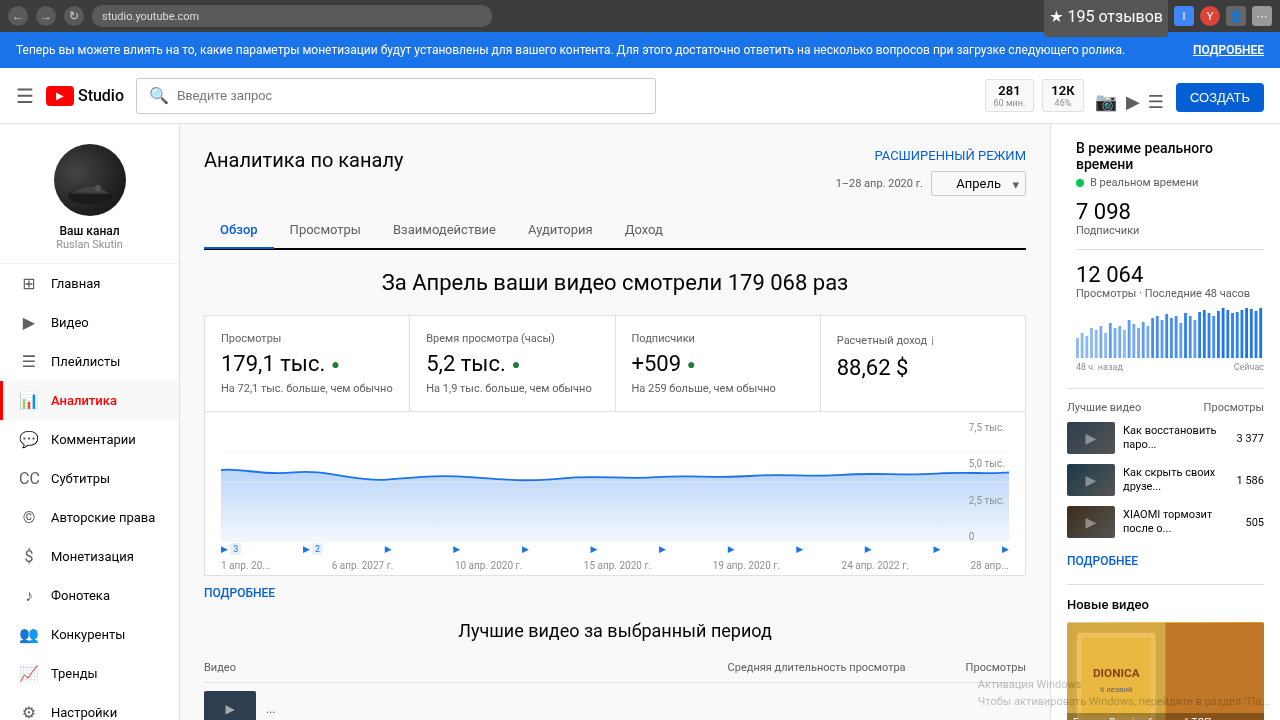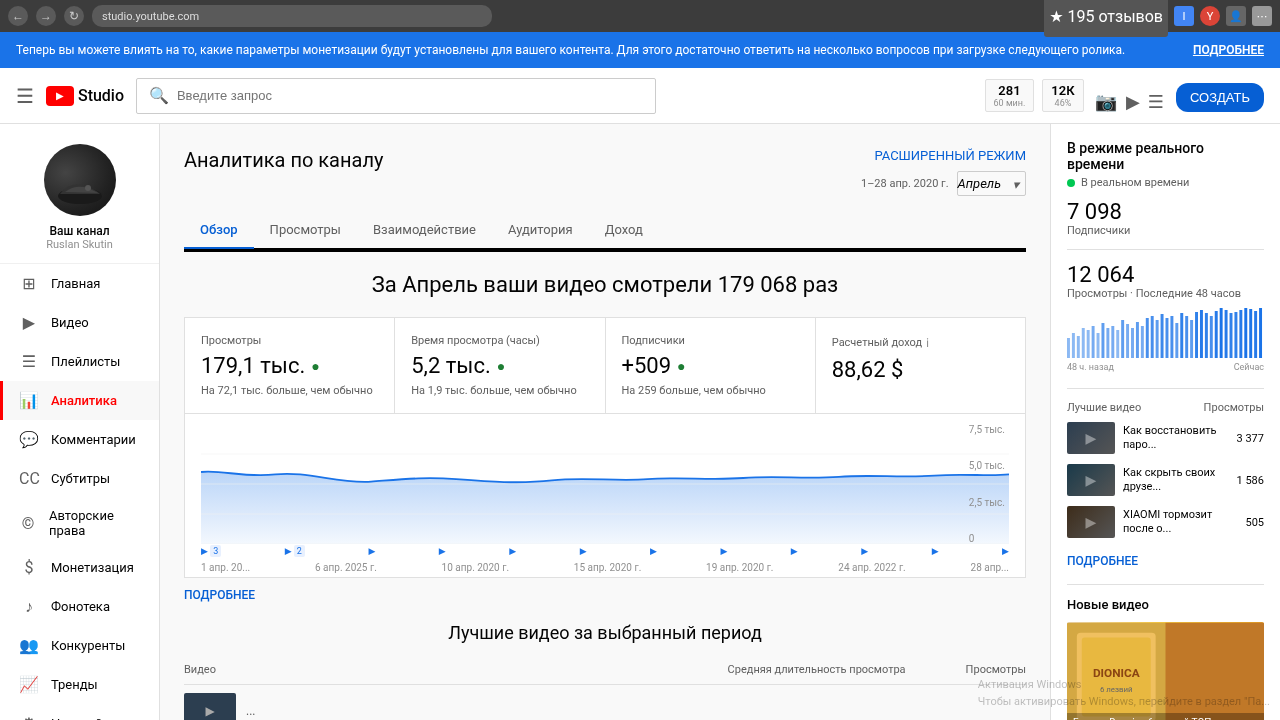--- a/index.html
+++ b/index.html
@@ -99,36 +99,36 @@
     .search-input { border: none; outline: none; font-size: 13px; flex: 1; color: #606060; background: transparent; }
     .header-right { margin-left: auto; display: flex; align-items: flex-end; gap: 12px; }
     .header-stats { display: flex; gap: 8px; align-items: center; }
     .stat-box { background: #f9f9f9; border: 1px solid #e0e0e0; padding: 3px 8px; border-radius: 2px; text-align: center; font-size: 10px; }
     .stat-num { font-size: 13px; font-weight: 600; color: #030303; }
     .create-btn {
       background: #065fd4;
       color: #fff;
       border: none;
       padding: 7px 14px;
-      border-radius: 12px;
+      border-radius: 4px;
       font-size: 13px;
       font-weight: 500;
       cursor: pointer;
       display: flex; align-items: center; gap: 6px;
     }
 
     
     .app-body {
       display: flex;
       height: calc(720px - 32px - 36px - 56px);
     }
 
     
     .sidebar {
-      width: 160px;
+      width: 180px;
       background: #fff;
       border-right: 1px solid #e0e0e0;
       overflow-y: auto;
       flex-shrink: 0;
     }
     .sidebar-avatar {
       padding: 20px 16px 12px;
       display: flex; flex-direction: column; align-items: center;
       border-bottom: 1px solid #f0f0f0;
     }
@@ -176,21 +176,21 @@
       align-items: flex-start;
       margin-bottom: 16px;
     }
     .page-title { font-size: 20px; font-weight: 400; color: #030303; }
     .advanced-mode { color: #065fd4; font-size: 13px; cursor: pointer; }
 
     
     .tabs {
       display: flex;
       gap: 0;
-      border-bottom: 4px solid #000000;
+      border-bottom: 2px solid #000000;
       margin-bottom: 20px;
     }
     .tab {
       padding: 10px 16px;
       font-size: 13px;
       color: #606060;
       cursor: pointer;
       border-bottom: 2px solid transparent;
       margin-bottom: -1px;
     }
@@ -278,21 +278,21 @@
     
     .right-panel {
       width: 230px;
       background: #fff;
       border-left: 1px solid #e0e0e0;
       padding: 16px;
       overflow-y: auto;
       flex-shrink: 0;
     }
 
-    .realtime-section { margin-bottom: 16px; }
+    .realtime-section { margin-bottom: 16px; margin-left: 9px; }
     .rt-header { font-size: 14px; font-weight: 500; color: #030303; margin-bottom: 4px; }
     .rt-live { display: flex; align-items: center; gap: 6px; font-size: 11px; color: #606060; margin-bottom: 10px; }
     .live-dot { width: 8px; height: 8px; border-radius: 50%; background: #00c853; }
 
     .rt-stat { margin-bottom: 8px; }
     .rt-num { font-size: 22px; font-weight: 400; color: #030303; }
     .rt-label { font-size: 11px; color: #606060; }
 
     
     .sparkline-container {
@@ -508,21 +508,21 @@
   </div>
 
   <div class="main-content">
 
     <div class="page-header">
       <h1 class="page-title">Аналитика по каналу</h1>
       <div style="text-align:right;">
         <span class="advanced-mode">РАСШИРЕННЫЙ РЕЖИМ</span>
         <div style="margin-top:8px;display:flex;align-items:center;gap:8px;">
           <span style="font-size:11px;color:#606060;">1–28 апр. 2020 г.</span>
-          <div style="background:#f9f9f9;border:1px solid #ccc;padding:4px 24px 4px 0;font-size:13px;border-radius:2px;cursor:pointer;position:relative;font-style:italic;">
+          <div style="background:#f9f9f9;border:1px solid #ccc;padding:4px 24px 4px 24px;font-size:13px;border-radius:2px;cursor:pointer;position:relative;">
             <span>Апрель</span>
             <span style="position:absolute;right:6px;top:50%;transform:translateY(-50%);color:#606060;">▾</span>
           </div>
         </div>
       </div>
     </div>
 
     <div class="tabs" id="tabs-container">
         <div class="tab active">Обзор</div>
         <div class="tab">Просмотры</div>
@@ -602,21 +602,21 @@
         <span>▶</span>
         <span>▶</span>
         <span>▶</span>
         <span>▶</span>
         <span>▶</span>
         <span>▶</span>
         <span>▶</span>
       </div>
       <div class="chart-timeline">
         <span>1 апр. 20...</span>
-        <span>6 апр. 2025 г.</span>
+        <span>6 апр. 2027 г.</span>
         <span>10 апр. 2020 г.</span>
         <span>15 апр. 2020 г.</span>
         <span>19 апр. 2020 г.</span>
         <span>24 апр. 2022 г.</span>
         <span>28 апр...</span>
       </div>
     </div>
 
     <div>
       <span class="more-link">ПОДРОБНЕЕ</span>

